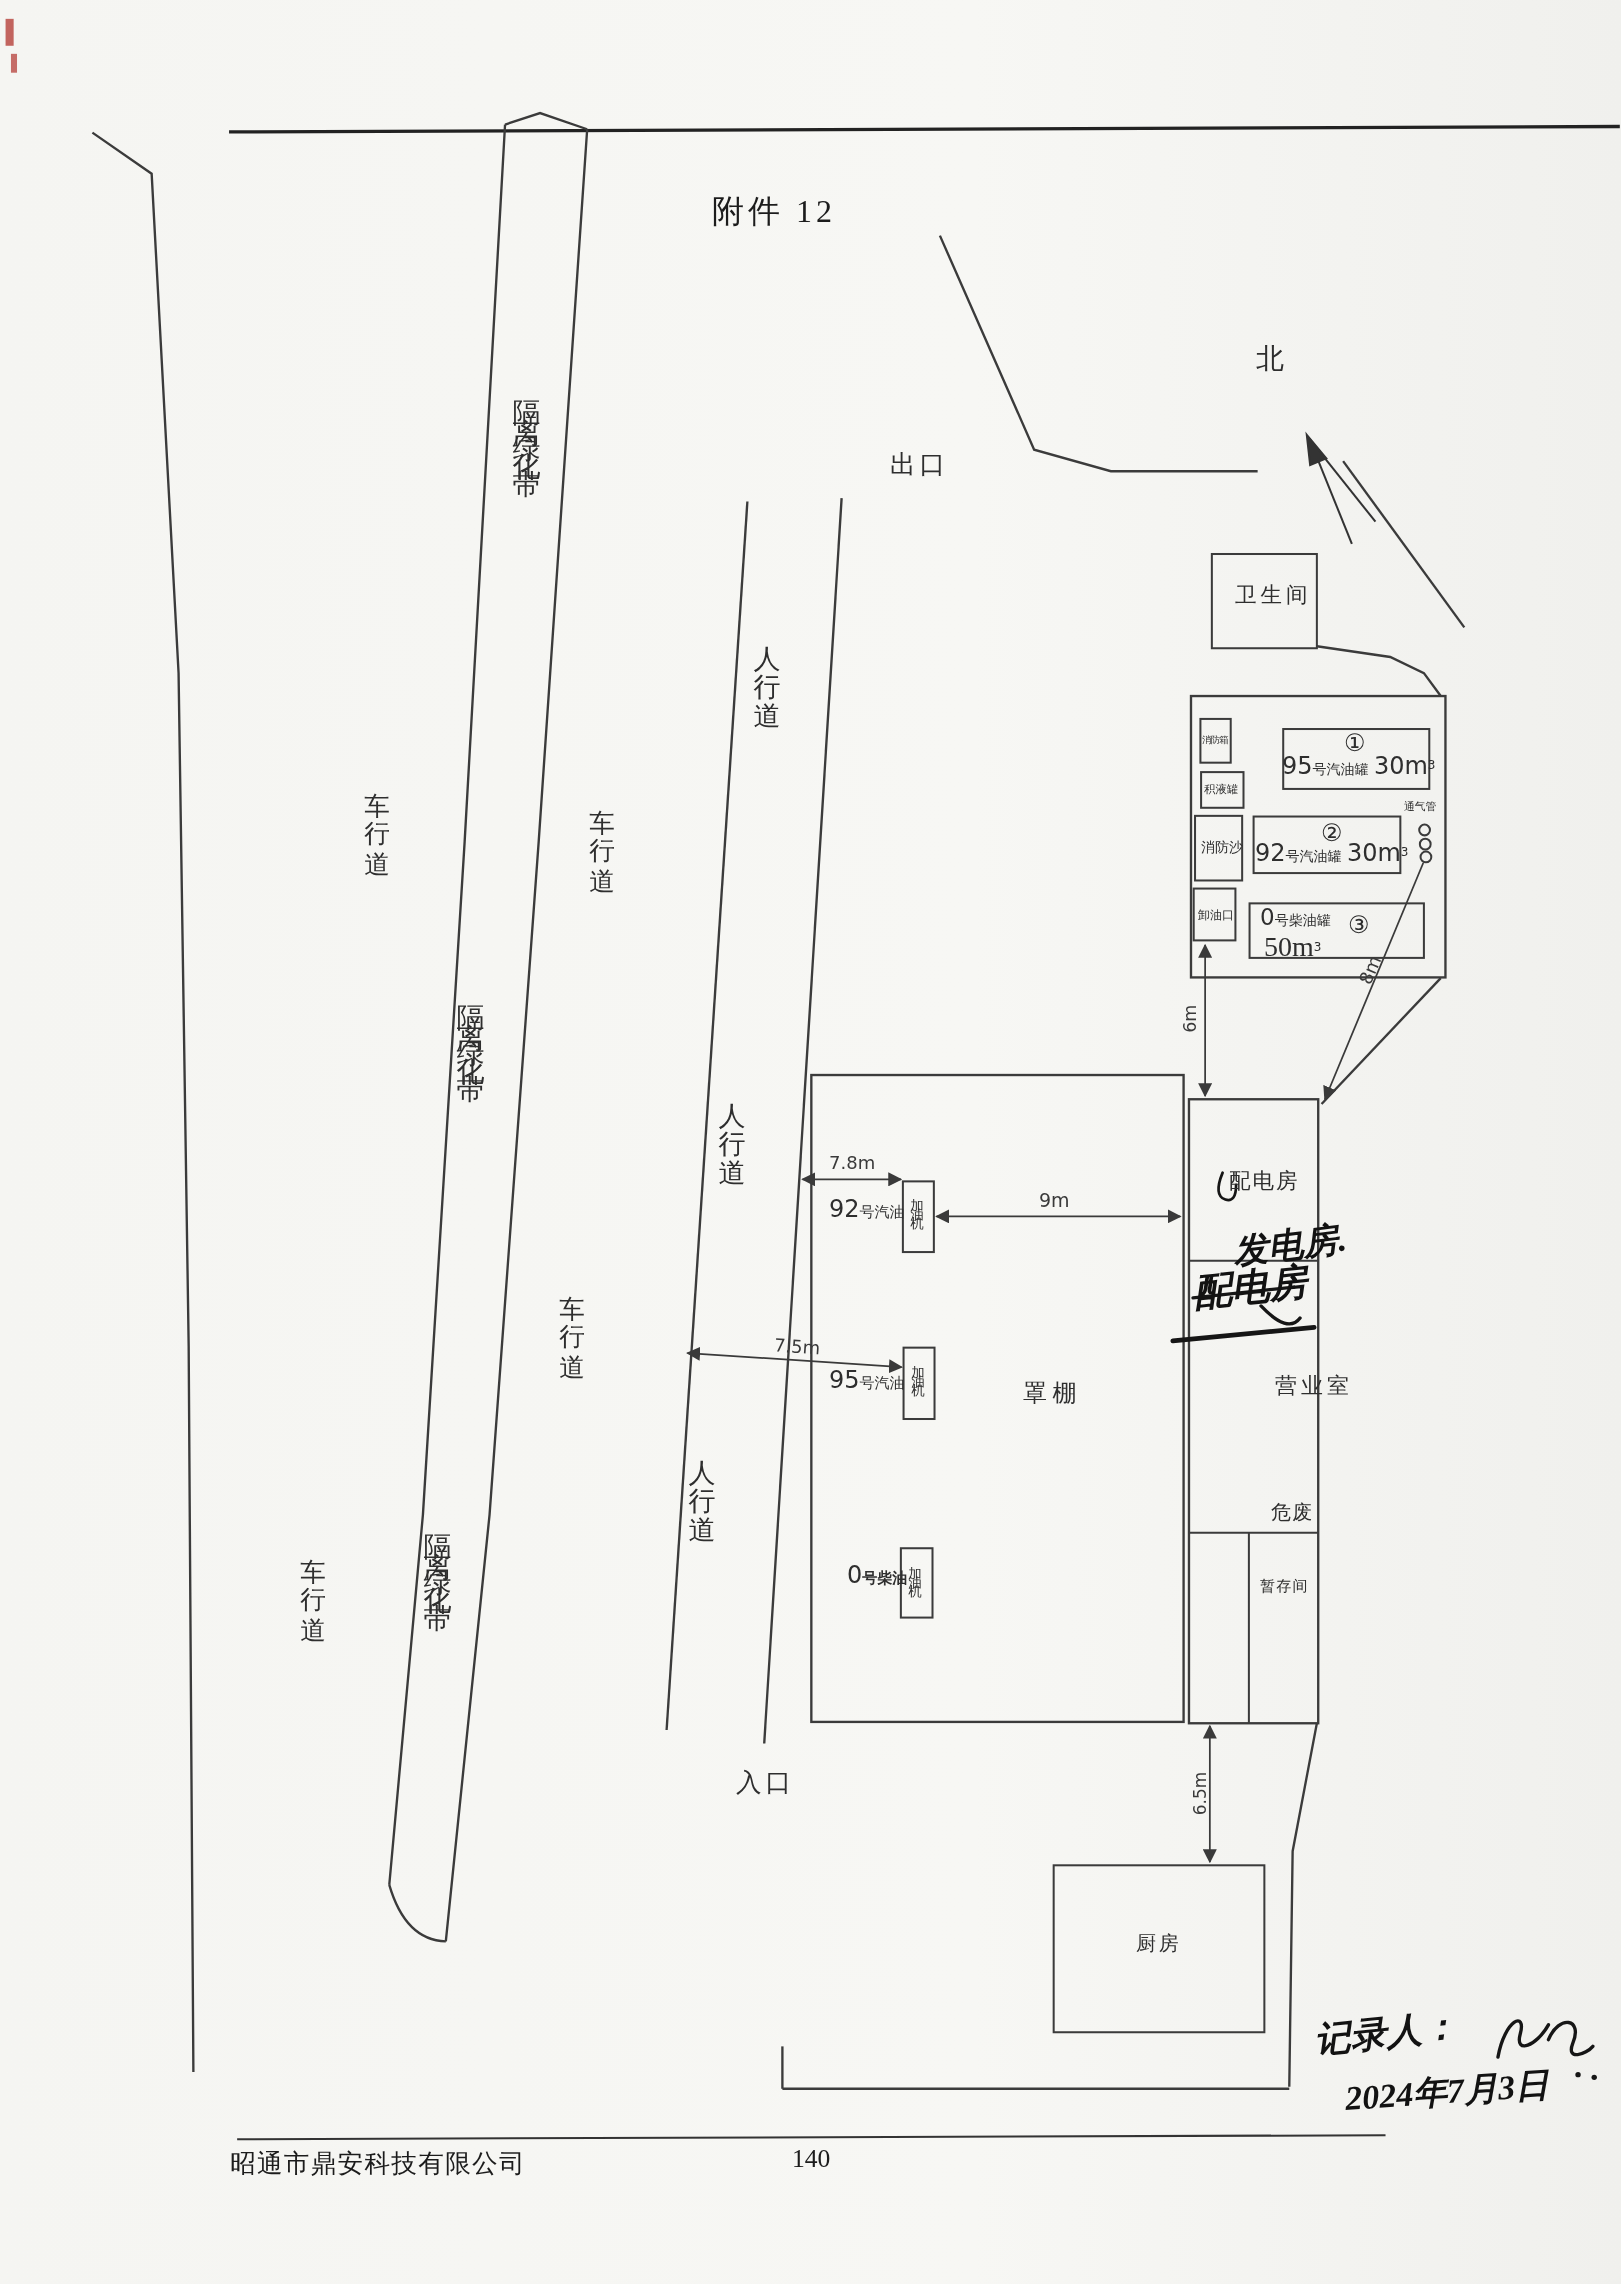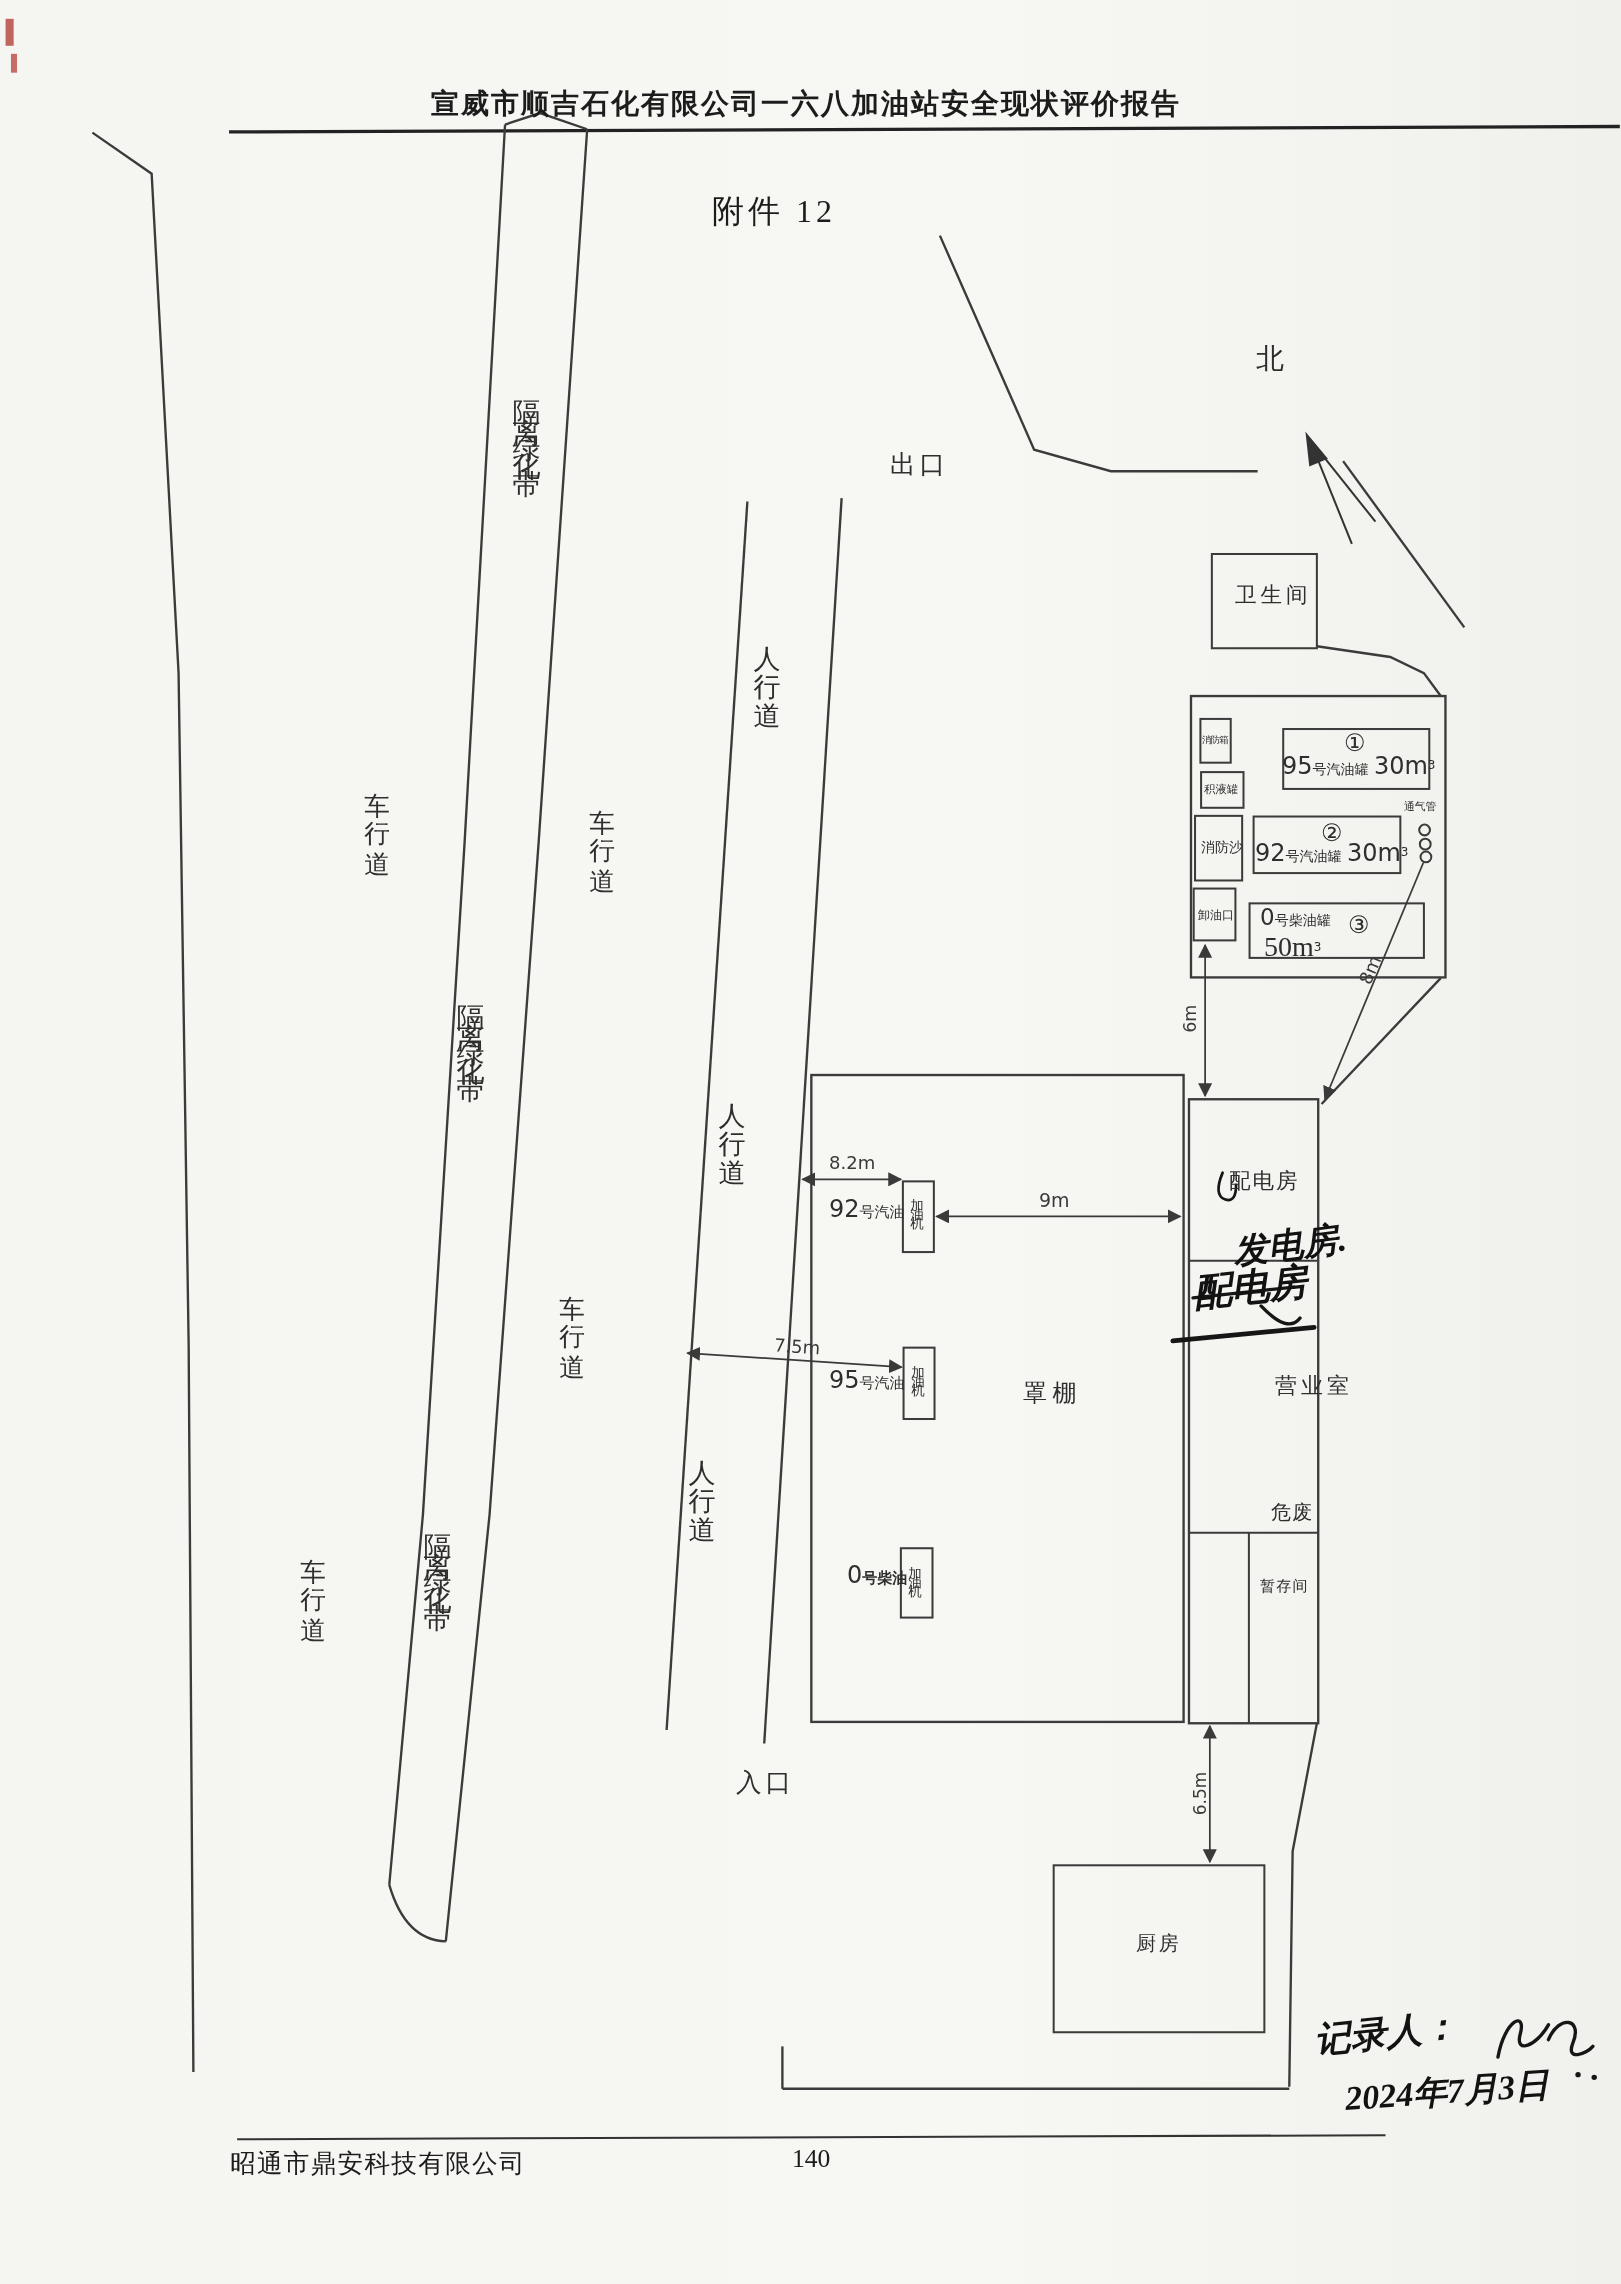--- a/index.html
+++ b/index.html
@@ -101,21 +101,20 @@
       <path d="M1816,1742 q-14,34 4,40 q16,5 16,-22" stroke-width="4"></path>
       <line x1="1772" y1="1928" x2="1922" y2="1912" stroke-width="5"></line>
       <line x1="1742" y1="1992" x2="1952" y2="1972" stroke-width="7"></line>
       <path d="M1873,1940 q40,42 58,18" stroke-width="5"></path>
       <path d="M2225,3056 C2235,3000 2268,2986 2258,3022 C2250,3052 2282,3040 2300,3008 M2300,3030 C2316,2992 2352,2998 2336,3036 C2326,3062 2356,3052 2366,3040" stroke-width="5"></path>
       <circle cx="2344" cy="3082" r="4" fill="#161616" stroke="none"></circle>
       <circle cx="2368" cy="3086" r="4" fill="#161616" stroke="none"></circle>
     </g>
   </svg>
 
-  <div class="lbl serif" style="left:335px;top:90px;width:942px;text-align:center;font-size:28px;font-weight:600;letter-spacing:2px;">宣威市顺吉石化有限公司一六八加油站安全现状评价报告</div>
 
   <div class="lbl serif" style="left:712px;top:195px;font-size:32px;letter-spacing:4px;">附件 12</div>
 
   <div class="lbl v" style="left:512px;top:378px;font-size:28px;letter-spacing:17.5px;">隔离绿化带</div>
   <div class="lbl v" style="left:456px;top:983px;font-size:28px;letter-spacing:17.5px;">隔离绿化带</div>
   <div class="lbl v" style="left:423px;top:1512px;font-size:28px;letter-spacing:17.5px;">隔离绿化带</div>
 
   <div class="lbl v" style="left:364px;top:771px;font-size:25.6px;letter-spacing:30px;">车行道</div>
   <div class="lbl v" style="left:589px;top:788px;font-size:25.6px;letter-spacing:30px;">车行道</div>
   <div class="lbl v" style="left:559px;top:1274px;font-size:25.6px;letter-spacing:30px;">车行道</div>
@@ -169,21 +168,21 @@
   <div class="lbl" style="left:829px;top:1368px;">
     <span style="font-size:24px;">95</span><span style="font-size:15px;">号汽油</span>
   </div>
   <div class="lbl v" style="left:911px;top:1354px;font-size:13.5px;letter-spacing:8.8px;">加油机</div>
 
   <div class="lbl" style="left:847px;top:1563px;">
     <span style="font-size:24px;">0</span><span style="font-size:15px;font-weight:bold;">号柴油</span>
   </div>
   <div class="lbl v" style="left:908px;top:1555px;font-size:13.5px;letter-spacing:8.8px;">加油机</div>
 
-  <div class="lbl dim" style="left:829px;top:1154px;font-size:18px;">8.2m</div>
+  <div class="lbl dim" style="left:829px;top:1154px;font-size:18px;">7.8m</div>
   <div class="lbl dim" style="left:1039px;top:1191px;font-size:19px;text-align:right;">9m</div>
   <div class="lbl dim" style="left:774px;top:1338px;font-size:18px;transform:rotate(4deg);">7.5m</div>
   <div class="lbl dim" style="left:1177px;top:1010px;font-size:17.5px;transform:rotate(-90deg);">6m</div>
   <div class="lbl dim" style="left:1356px;top:961px;font-size:18px;transform:rotate(-67deg);">8m</div>
   <div class="lbl dim" style="left:1179px;top:1785px;font-size:17px;transform:rotate(-90deg);">6.5m</div>
 
   <div class="lbl hand" style="left:1233px;top:1228px;font-size:35px;transform:rotate(-7deg);">发电房.</div>
   <div class="lbl hand" style="left:1193px;top:1268px;font-size:38px;transform:rotate(-6deg);">配电房</div>
   <div class="lbl hand" style="left:1314px;top:2015px;font-size:36px;transform:rotate(-6deg);">记录人：</div>
   <div class="lbl hand" style="left:1345px;top:2075px;font-size:34px;transform:rotate(-4deg);">2024年7月3日</div>

